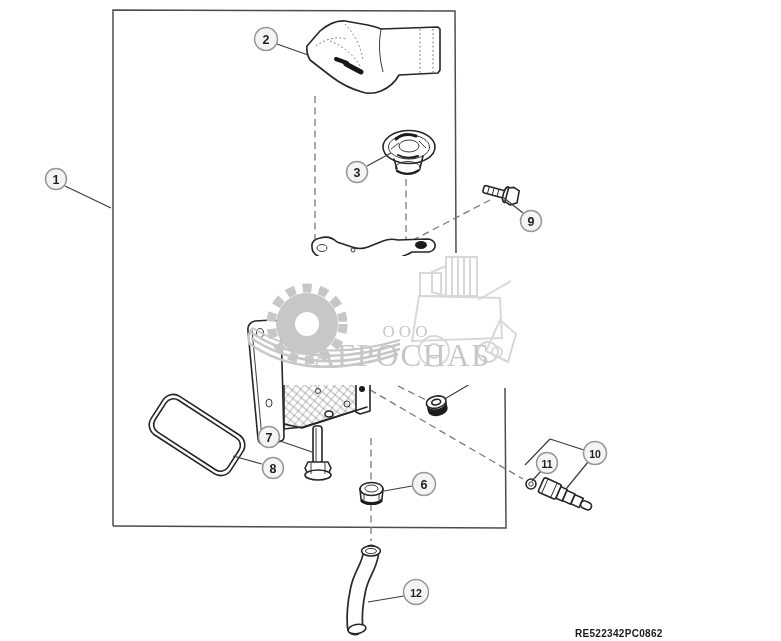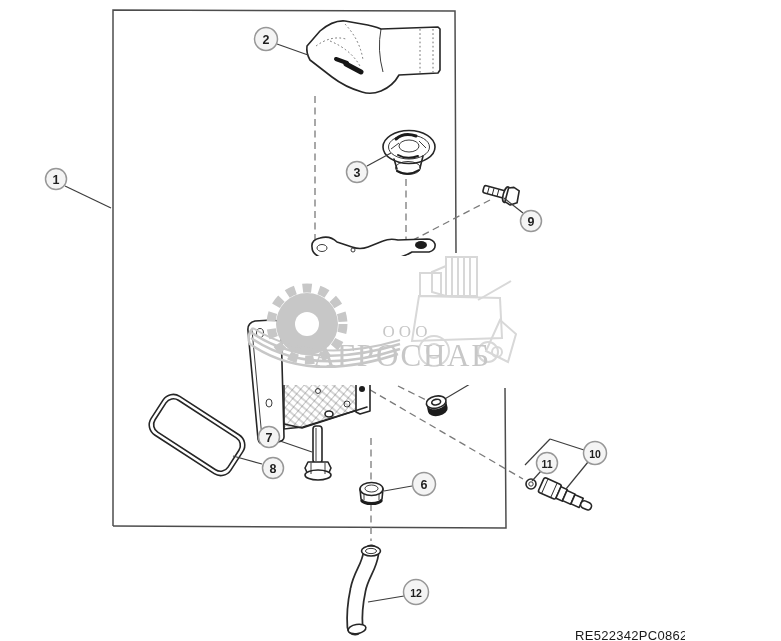--- a/index.html
+++ b/index.html
@@ -10,21 +10,21 @@
   .plf {stroke:var(--line);fill:#fff;stroke-width:1.6;stroke-linecap:round;stroke-linejoin:round;}
   .thin{stroke:var(--line);fill:none;stroke-width:0.9;}
   .dash{stroke:var(--dashed);fill:none;stroke-width:1.3;stroke-dasharray:7 4.5;}
   .dot {stroke:#707070;fill:none;stroke-width:1;stroke-dasharray:1.7 2.5;}
   .bord{stroke:var(--border);fill:none;stroke-width:1.5;}
   .dark{fill:#1c1c1c;stroke:none;}
   .wm  {stroke:var(--wm_gray);fill:none;}
   .wml {stroke:var(--wm_light);fill:none;stroke-width:2;}
   .wm-text{fill:var(--wm_gray);font-family:"Liberation Serif",serif;}
   #footer-code{position:absolute;left:575px;top:628px;width:110px;height:13px;overflow:hidden;
-    font-size:13px;font-weight:normal;color:#1a1a1a;letter-spacing:.3px;}
+    font-size:10px;font-weight:bold;color:#1a1a1a;letter-spacing:.3px;}
 </style>
 </head>
 <body>
 
 <svg id="stage" width="781" height="641" viewBox="0 0 781 641">
   <defs>
     <pattern id="hatch" width="6" height="6" patternUnits="userSpaceOnUse" patternTransform="rotate(40)">
       <path d="M0 0 L0 6" stroke="#5a5a5a" stroke-width="0.7"></path>
       <path d="M0 3 L6 3" stroke="#5a5a5a" stroke-width="0.5"></path>
     </pattern>

